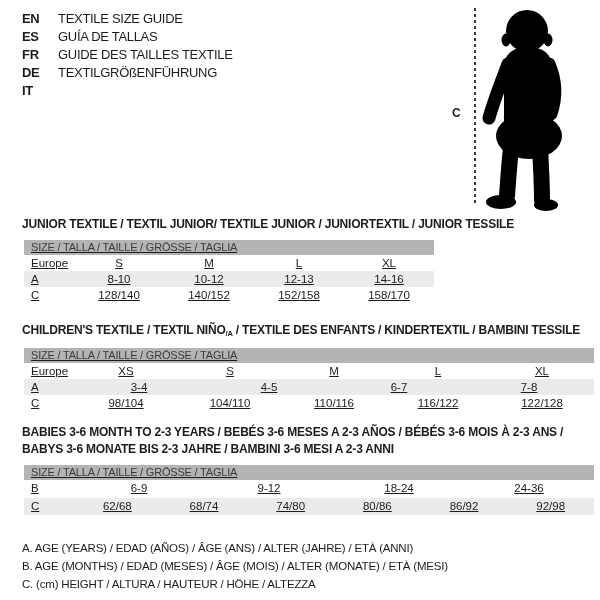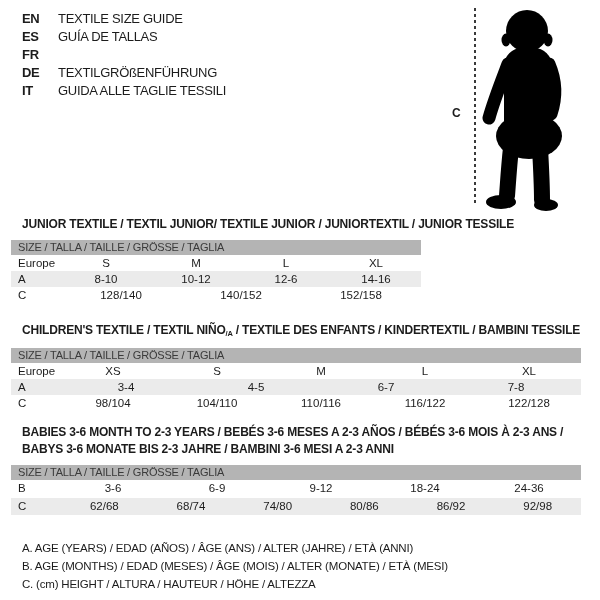--- a/index.html
+++ b/index.html
@@ -35,21 +35,21 @@
 
   
   .sec-title {
     position: absolute; left: 22px;
     font-weight: 700; font-size: 12px; letter-spacing: -0.2px;
     line-height: 17px; white-space: nowrap;
   }
   .sub-s { font-size: 7.5px; position: relative; top: 2px; }
 
   
-  .size-table { position: absolute; left: 11px; }
+  .size-table { position: absolute; left: 24px; text-decoration: underline; }
   .t1 { top: 240px; width: 410px; }
   .t2 { top: 348px; width: 570px; }
   .t3 { top: 465px; width: 570px; }
   .bar {
     height: 15px; line-height: 15px; background: #b4b4b4; color: #3a3a3a;
     font-size: 11px; letter-spacing: -0.2px; padding-left: 7px;
   }
   .trow { display: flex; height: 16px; line-height: 16px; font-size: 11.5px; }
   .t3 .trow { height: 17.5px; line-height: 17.5px; }
   .trow.alt { background: #ebebeb; }
@@ -70,28 +70,28 @@
   <div class="lang-row">
     <span class="lang-code">EN</span>
     <span class="lang-label">TEXTILE SIZE GUIDE</span>
   </div>
   <div class="lang-row">
     <span class="lang-code">ES</span>
     <span class="lang-label">GUÍA DE TALLAS</span>
   </div>
   <div class="lang-row">
     <span class="lang-code">FR</span>
+    <span class="lang-label">GUIDE DES TAILLES TEXTILE</span>
   </div>
   <div class="lang-row">
     <span class="lang-code">DE</span>
     <span class="lang-label">TEXTILGRÖßENFÜHRUNG</span>
   </div>
   <div class="lang-row">
     <span class="lang-code">IT</span>
-    <span class="lang-label">GUIDA ALLE TAGLIE TESSILI</span>
   </div>
 </div>
 
 <div class="measure-line"></div>
 <div class="measure-label">C</div>
 <svg class="toddler-svg" width="98" height="204" viewBox="0 0 98 204" aria-hidden="true">
   <g fill="#000000" stroke="none">
 
     <ellipse cx="47" cy="23" rx="21" ry="21"></ellipse>
 
@@ -122,28 +122,29 @@
     <span class="tlabel">Europe</span>
     <span class="tcell">S</span>
     <span class="tcell">M</span>
     <span class="tcell">L</span>
     <span class="tcell">XL</span>
   </div>
   <div class="trow alt">
     <span class="tlabel">A</span>
     <span class="tcell">8-10</span>
     <span class="tcell">10-12</span>
-    <span class="tcell">12-6</span>
+    <span class="tcell">12-13</span>
     <span class="tcell">14-16</span>
   </div>
   <div class="trow">
     <span class="tlabel">C</span>
     <span class="tcell">128/140</span>
     <span class="tcell">140/152</span>
     <span class="tcell">152/158</span>
+    <span class="tcell">158/170</span>
   </div>
 </div>
 
 <div class="sec-title" style="top:322px"><span>CHILDREN'S TEXTILE / TEXTIL NIÑO</span><span class="sub-s">/A</span><span> / TEXTILE DES ENFANTS / KINDERTEXTIL / BAMBINI TESSILE</span></div>
 <div class="size-table t2">
   <div class="bar">SIZE / TALLA / TAILLE / GRÖSSE / TAGLIA</div>
   <div class="trow">
     <span class="tlabel">Europe</span>
     <span class="tcell">XS</span>
     <span class="tcell">S</span>
@@ -169,21 +170,20 @@
 </div>
 
 <div class="sec-title" style="top:424px">
   <div>BABIES 3-6 MONTH TO 2-3 YEARS / BEBÉS 3-6 MESES A 2-3 AÑOS / BÉBÉS 3-6 MOIS À 2-3 ANS /</div>
   <div>BABYS 3-6 MONATE BIS 2-3 JAHRE / BAMBINI 3-6 MESI A 2-3 ANNI</div>
 </div>
 <div class="size-table t3">
   <div class="bar">SIZE / TALLA / TAILLE / GRÖSSE / TAGLIA</div>
   <div class="trow">
     <span class="tlabel">B</span>
-    <span class="tcell">3-6</span>
     <span class="tcell">6-9</span>
     <span class="tcell">9-12</span>
     <span class="tcell">18-24</span>
     <span class="tcell">24-36</span>
   </div>
   <div class="trow alt">
     <span class="tlabel">C</span>
     <span class="tcell">62/68</span>
     <span class="tcell">68/74</span>
     <span class="tcell">74/80</span>

